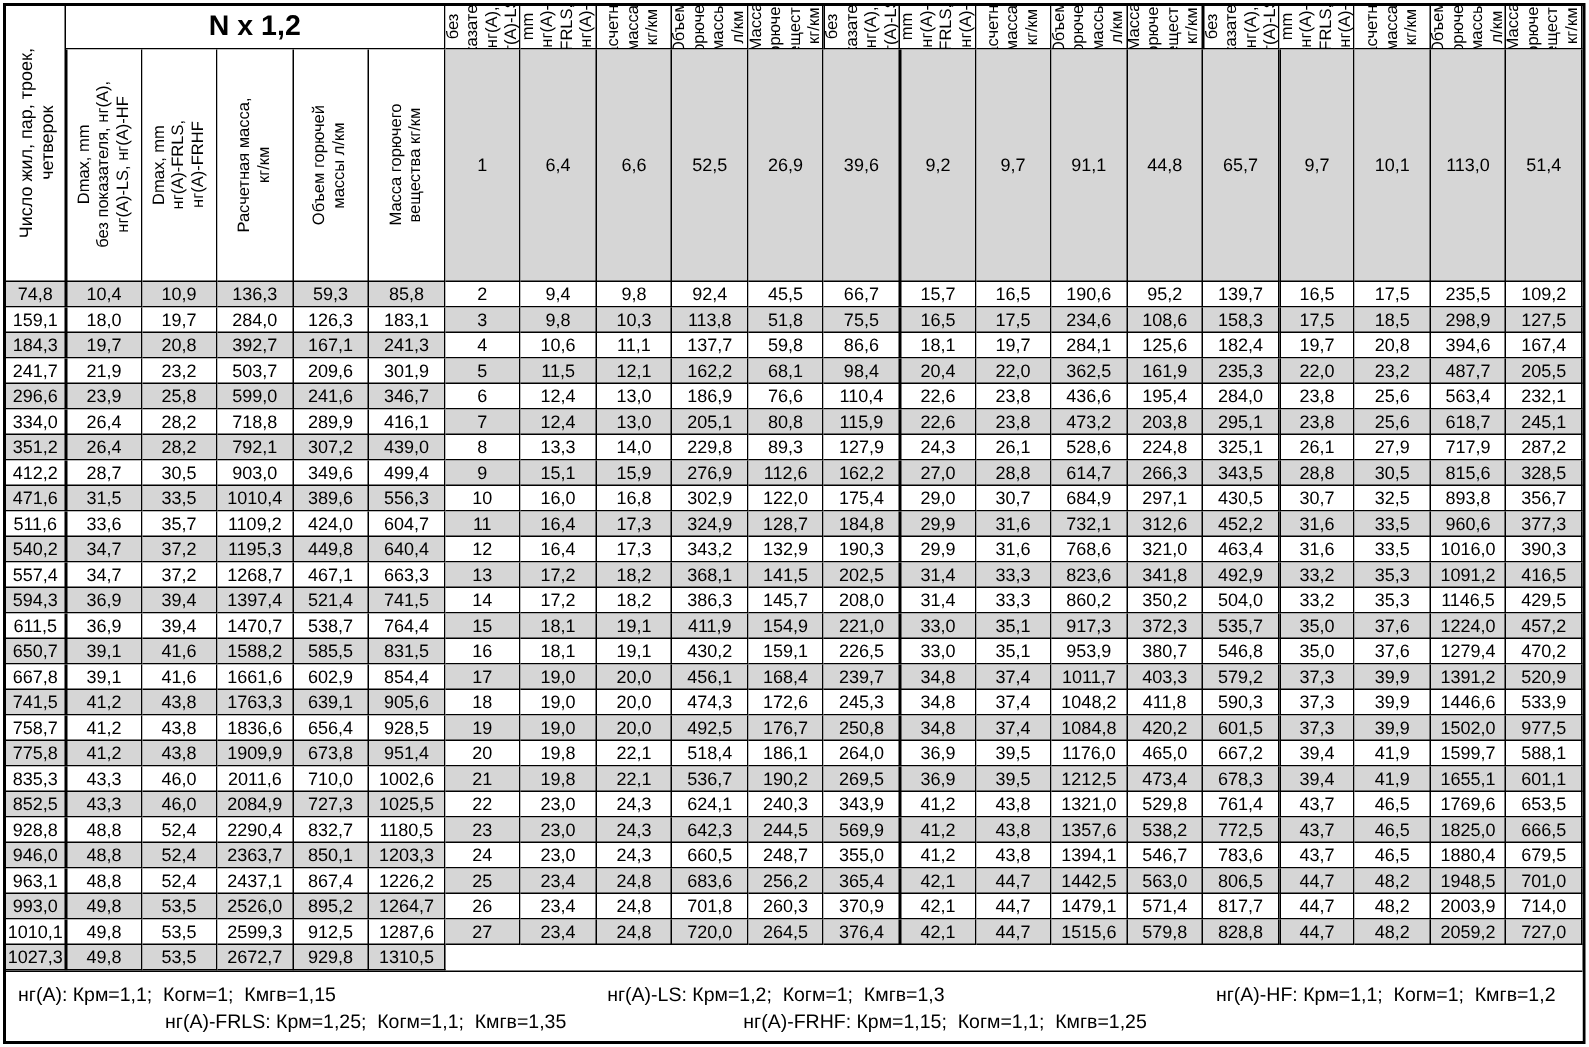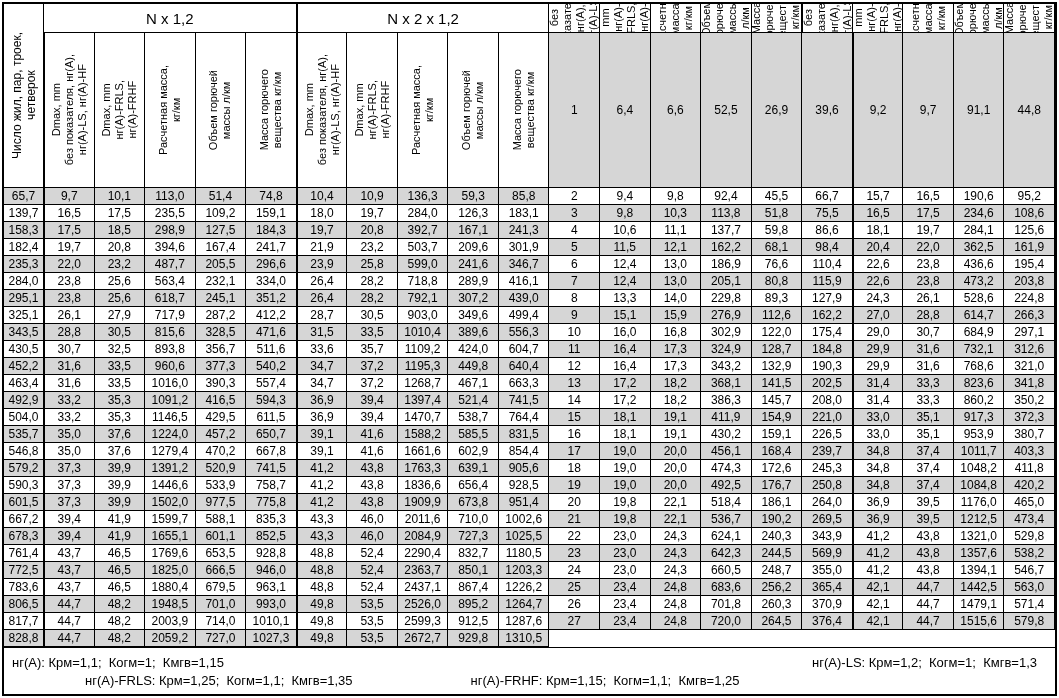--- a/index.html
+++ b/index.html
@@ -27,21 +27,21 @@
     border-bottom: 1px solid #000;
     display: flex; align-items: center; justify-content: center;
     overflow: hidden;
     background: #fff;
   }
   .cell.gstart { border-left: 1px solid #000; }
   .cell.odd { background: #d6d6d6; }
   .stub-head { grid-row: span 2; }
   .group-head {
     grid-column: span 5;
-    font-weight: normal; font-size: 15px; text-align: right;
+    font-weight: bold; font-size: 19px; text-align: right;
   }
   .sub-head { font-size: 11px; }
   .vtext {
     writing-mode: vertical-rl;
     text-orientation: mixed;
     transform: rotate(180deg);
     white-space: pre-line;
     text-align: center;
     line-height: 13px;
     font-size: 11px;
@@ -55,36 +55,35 @@
     display: flex; flex-direction: column; justify-content: center;
     gap: 3px;
     background: #fff;
   }
   .fl1 {
     display: flex; justify-content: space-between;
     padding: 0 18px 0 8px;
   }
   .fl2 {
     display: flex; justify-content: flex-start;
-    padding-left: 81px; gap: 118px;
+    padding-left: 106px; gap: 118px;
   }
   .fn { white-space: pre; }
 </style>
 </head>
 <body>
 
 <div class="frame">
   <div class="grid">
     <div class="cell stub-head">
       <div class="vtext">Число жил, пар, троек,
 четверок</div>
     </div>
 
   <div class="cell group-head">N x 1,2</div>
-      <div class="cell group-head gstart">N x 2 x 1,2</div>
       <div class="cell sub-head">
         <div class="vtext">Dmax, mm
 без показателя, нг(A),
 нг(A)-LS, нг(A)-HF</div>
       </div>
       <div class="cell sub-head">
         <div class="vtext">Dmax, mm
 нг(A)-FRLS,
 нг(A)-FRHF</div>
       </div>
@@ -731,19 +730,20 @@
       <div class="cell data-cell odd gstart">49,8</div>
       <div class="cell data-cell odd">53,5</div>
       <div class="cell data-cell odd">2672,7</div>
       <div class="cell data-cell odd">929,8</div>
       <div class="cell data-cell odd">1310,5</div>
     </div>
   <div class="footnotes">
     <div class="fl1">
         <span class="fn">нг(A): Крм=1,1;  Когм=1;  Кмгв=1,15</span>
         <span class="fn">нг(A)-LS: Крм=1,2;  Когм=1;  Кмгв=1,3</span>
+        <span class="fn">нг(A)-HF: Крм=1,1;  Когм=1;  Кмгв=1,2</span>
       </div>
     <div class="fl2">
         <span class="fn">нг(A)-FRLS: Крм=1,25;  Когм=1,1;  Кмгв=1,35</span>
         <span class="fn">нг(A)-FRHF: Крм=1,15;  Когм=1,1;  Кмгв=1,25</span>
       </div>
   </div>
 </div>
 
 </body></html>

